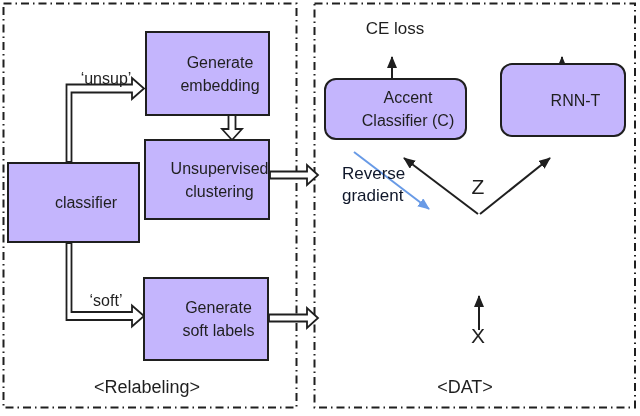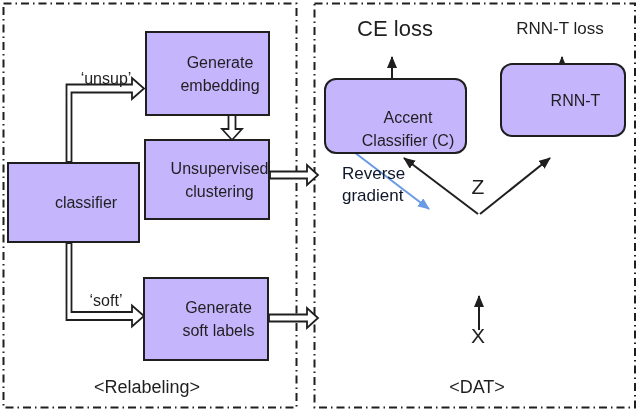--- a/index.html
+++ b/index.html
@@ -68,39 +68,38 @@
 
   <div class="box" style="left:7px;top:162px;width:133px;height:81px;">
     <span>classifier</span>
   </div>
 
   <div class="box" style="left:143px;top:277px;width:126px;height:84px;">
     <span>Generate</span>
     <span>soft labels</span>
   </div>
 
-  <div class="box rounded" style="left:324px;top:78px;width:143px;height:76px;justify-content:flex-end;">
+  <div class="box rounded" style="left:324px;top:78px;width:143px;height:62px;">
     <span>Accent</span>
     <span>Classifier (C)</span>
   </div>
 
   <div class="box rounded" style="left:500px;top:63px;width:126px;height:74px;">
     <span>RNN-T</span>
   </div>
 
 
   <div class="lbl" style="left:76px;top:62px;width:60px;margin-top:7px;">‘unsup’</div>
   <div class="lbl" style="left:76px;top:291px;width:60px;">‘soft’</div>
 
-  <div class="lbl" style="left:353px;top:19px;width:84px;font-size:22px;">CE loss</div>
-  <div class="lbl" style="left:508px;top:19px;width:104px;font-size:17px;">RNN-T loss</div>
+  <div class="lbl" style="left:353px;top:19px;width:84px;font-size:17px;">CE loss</div>
   <div class="lbl bigvar" style="left:459px;top:177px;width:38px;">Z</div>
   <div class="lbl bigvar" style="left:459px;top:326px;width:38px;">X</div>
 
   <div class="lbl blue" style="left:342px;top:163px;width:110px;">
     <div>Reverse</div>
     <div>gradient</div>
   </div>
 
   <div class="lbl caption" style="left:77px;top:377px;width:140px;">&lt;Relabeling&gt;</div>
-  <div class="lbl caption" style="left:407px;top:377px;width:140px;text-align:center;">&lt;DAT&gt;</div>
+  <div class="lbl caption" style="left:395px;top:377px;width:140px;text-align:center;">&lt;DAT&gt;</div>
 
 </div>
 
 </body></html>

